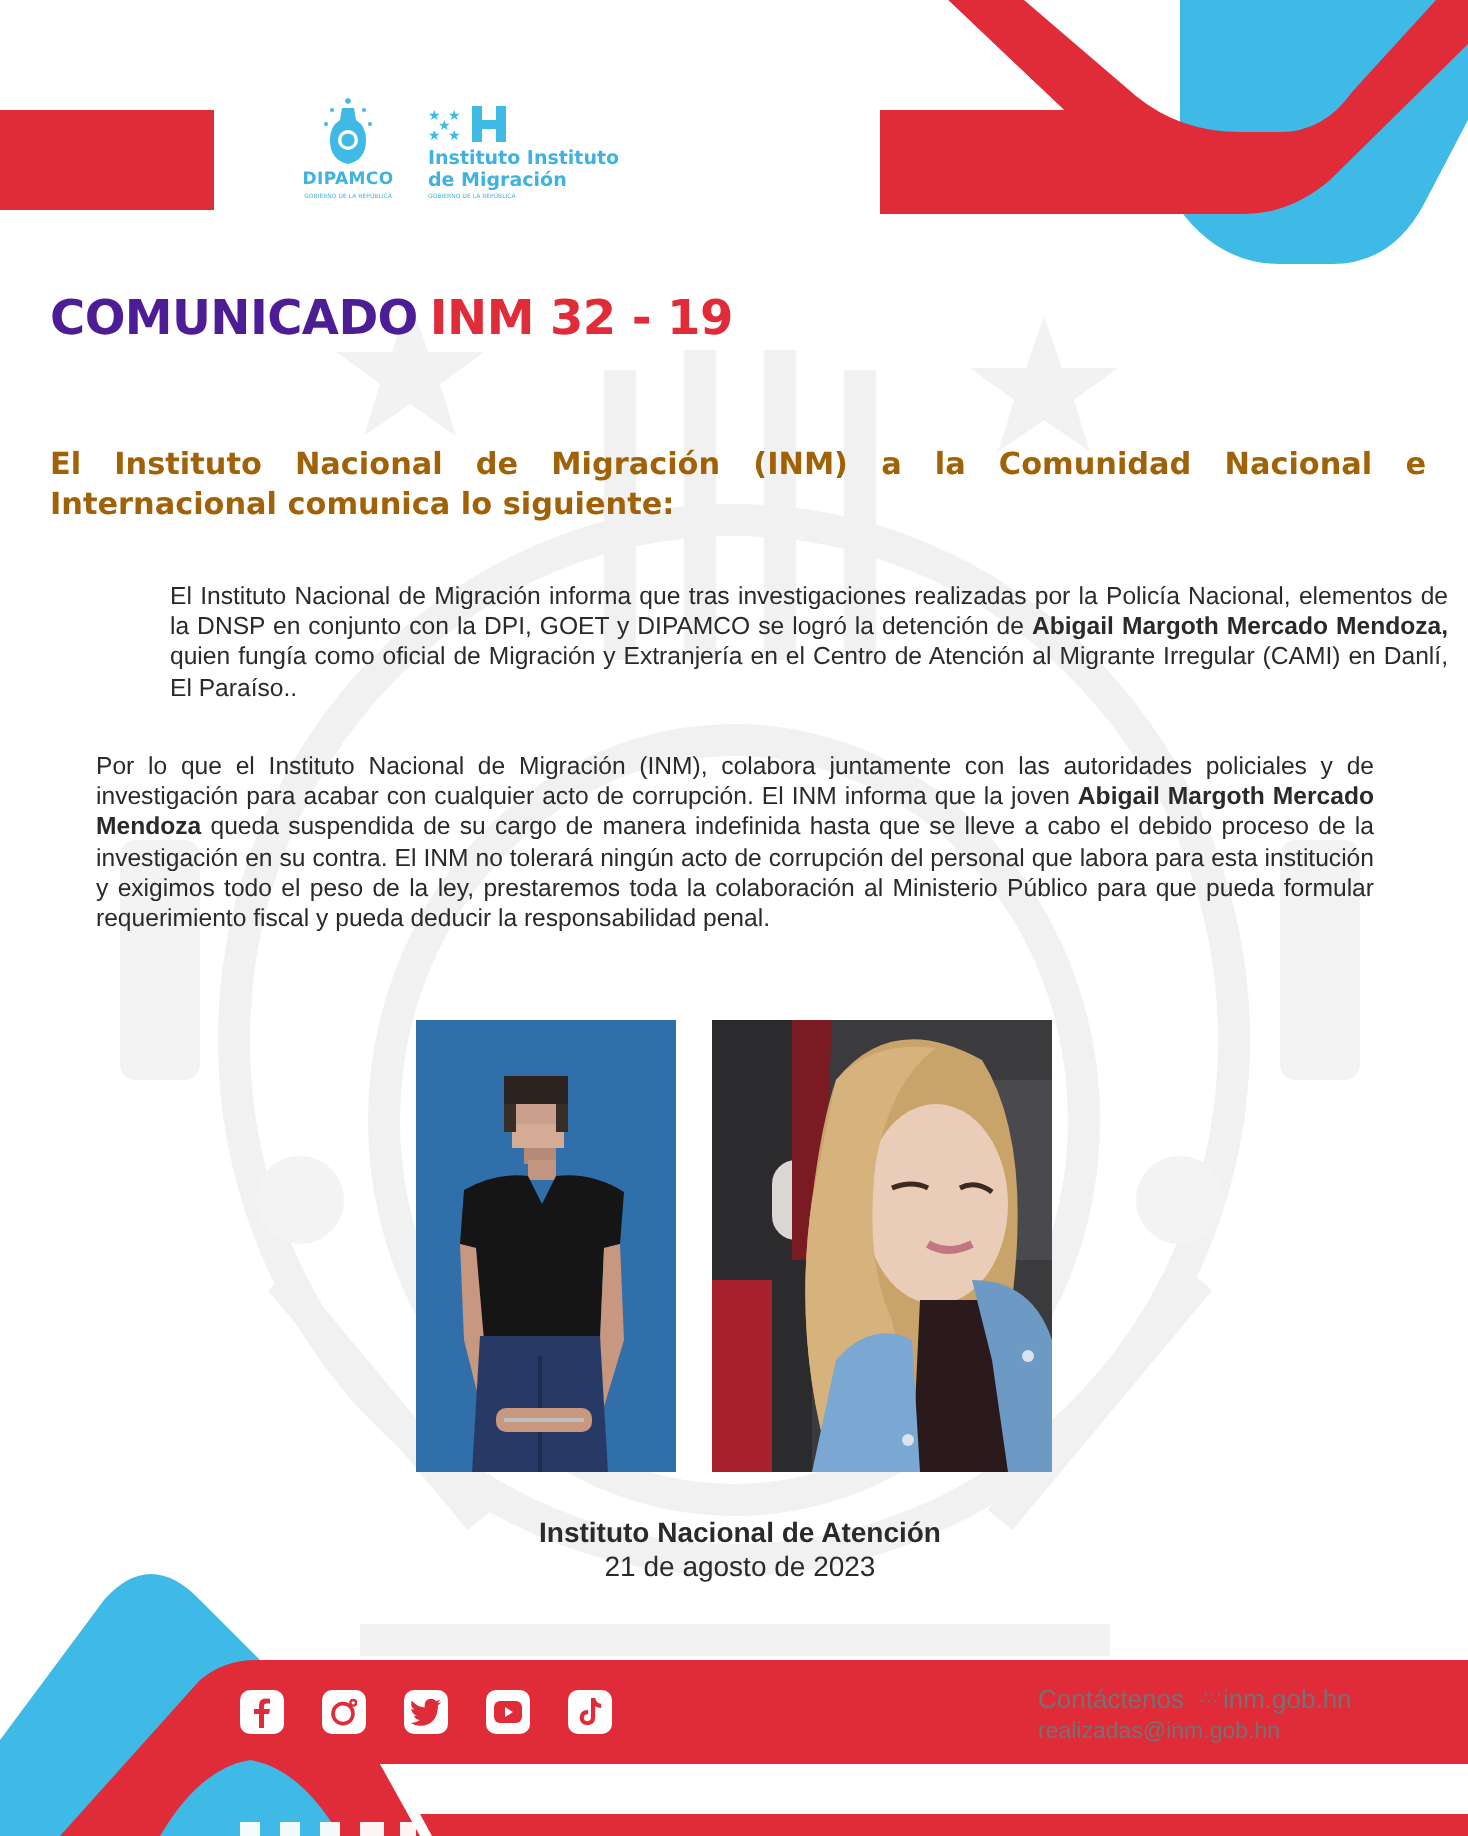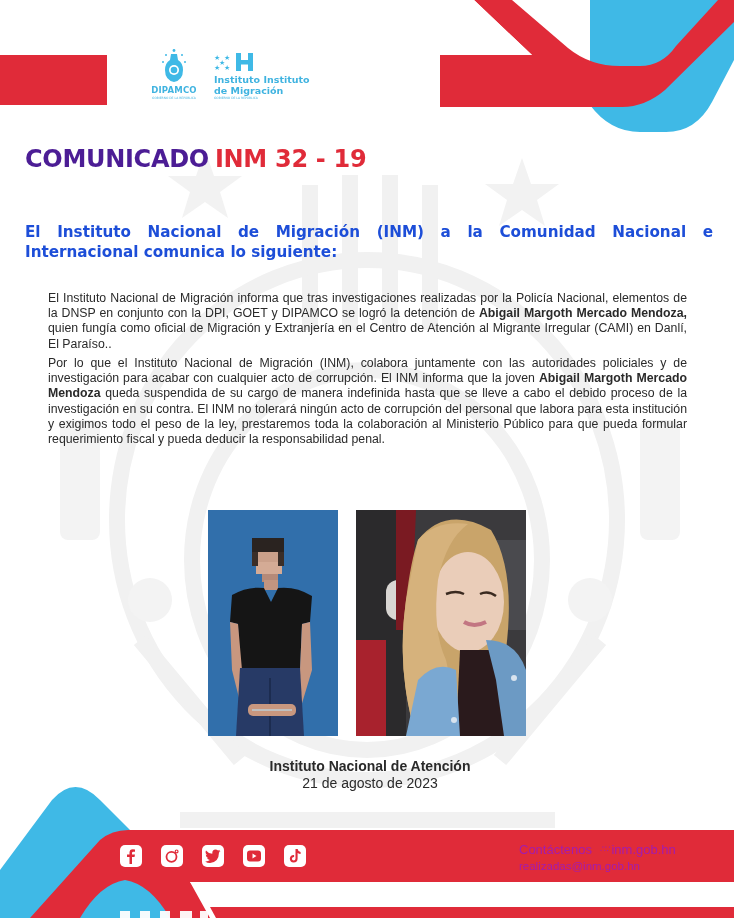--- a/index.html
+++ b/index.html
@@ -21,43 +21,43 @@
   .logo-inm { position: absolute; left: 214px; top: 52px; width: 100px; height: 52px; }
   .logo-inm .mark { display: block; }
   .logo-inm .line1, .logo-inm .line2 { font-family: "DejaVu Sans", sans-serif; font-weight: bold; font-size: 9.5px; color: #3fb3e0; line-height: 11px; white-space: nowrap; }
   .logo-inm .tag { font-size: 3px; color: #3fb3e0; }
 
   
   .title { position: absolute; left: 25px; top: 145px; font-family: "DejaVu Sans", sans-serif; font-weight: bold; font-size: 24px; letter-spacing: -0.3px; white-space: nowrap; }
   .title .t-dark { color: #4c1d95; }
   .title .t-red { color: #e02b39; margin-left: 6px; }
 
-  .intro { position: absolute; left: 25px; top: 222px; width: 688px; font-family: "DejaVu Sans", sans-serif; font-weight: bold; font-size: 15.2px; line-height: 20px; color: #1d4ed8; text-align: justify; }
+  .intro { position: absolute; left: 25px; top: 222px; width: 688px; font-family: "DejaVu Sans", sans-serif; font-weight: bold; font-size: 15.2px; line-height: 20px; color: #a16207; text-align: justify; }
 
   .para { position: absolute; left: 48px; width: 639px; font-family: "Liberation Sans", sans-serif; font-size: 12.3px; line-height: 15.2px; color: #2a2a2a; text-align: justify; }
   .para b { font-weight: bold; }
-  .p1 { top: 291px; }
-  .p2 { top: 356px; }
+  .p1 { top: 291px; margin-left: 37px; }
+  .p2 { top: 376px; }
 
   
   .photo { position: absolute; overflow: hidden; }
   .photo-1 { left: 208px; top: 510px; width: 130px; height: 226px; }
   .photo-2 { left: 356px; top: 510px; width: 170px; height: 226px; }
 
   
   .sign { position: absolute; left: 200px; top: 758px; width: 340px; text-align: center; font-family: "Liberation Sans", sans-serif; color: #2a2a2a; }
   .sign .org { font-weight: bold; font-size: 14px; line-height: 17px; }
   .sign .place, .sign .date { font-size: 14px; line-height: 17px; }
 
   
   .footer-social { position: absolute; left: 120px; top: 845px; display: flex; gap: 19px; }
   .social { width: 22px; height: 22px; background: #ffffff; border-radius: 5px; display: flex; align-items: center; justify-content: center; }
   .social svg { display: block; }
 
-  .contact { position: absolute; left: 519px; top: 841px; color: #a21caf; font-family: "Liberation Sans", sans-serif; }
+  .contact { position: absolute; left: 519px; top: 841px; color: #737373; font-family: "Liberation Sans", sans-serif; }
   .contact .row1 { font-size: 13px; line-height: 16px; white-space: nowrap; }
   .contact .row1 .lbl { margin-right: 8px; }
   .contact .row1 .dots { font-size: 9px; vertical-align: 2px; margin-right: 2px; letter-spacing: -1px; }
   .contact .row2 { font-size: 11.5px; line-height: 16px; }
 </style>
 </head>
 <body>
 
 <div class="canvas">
 

